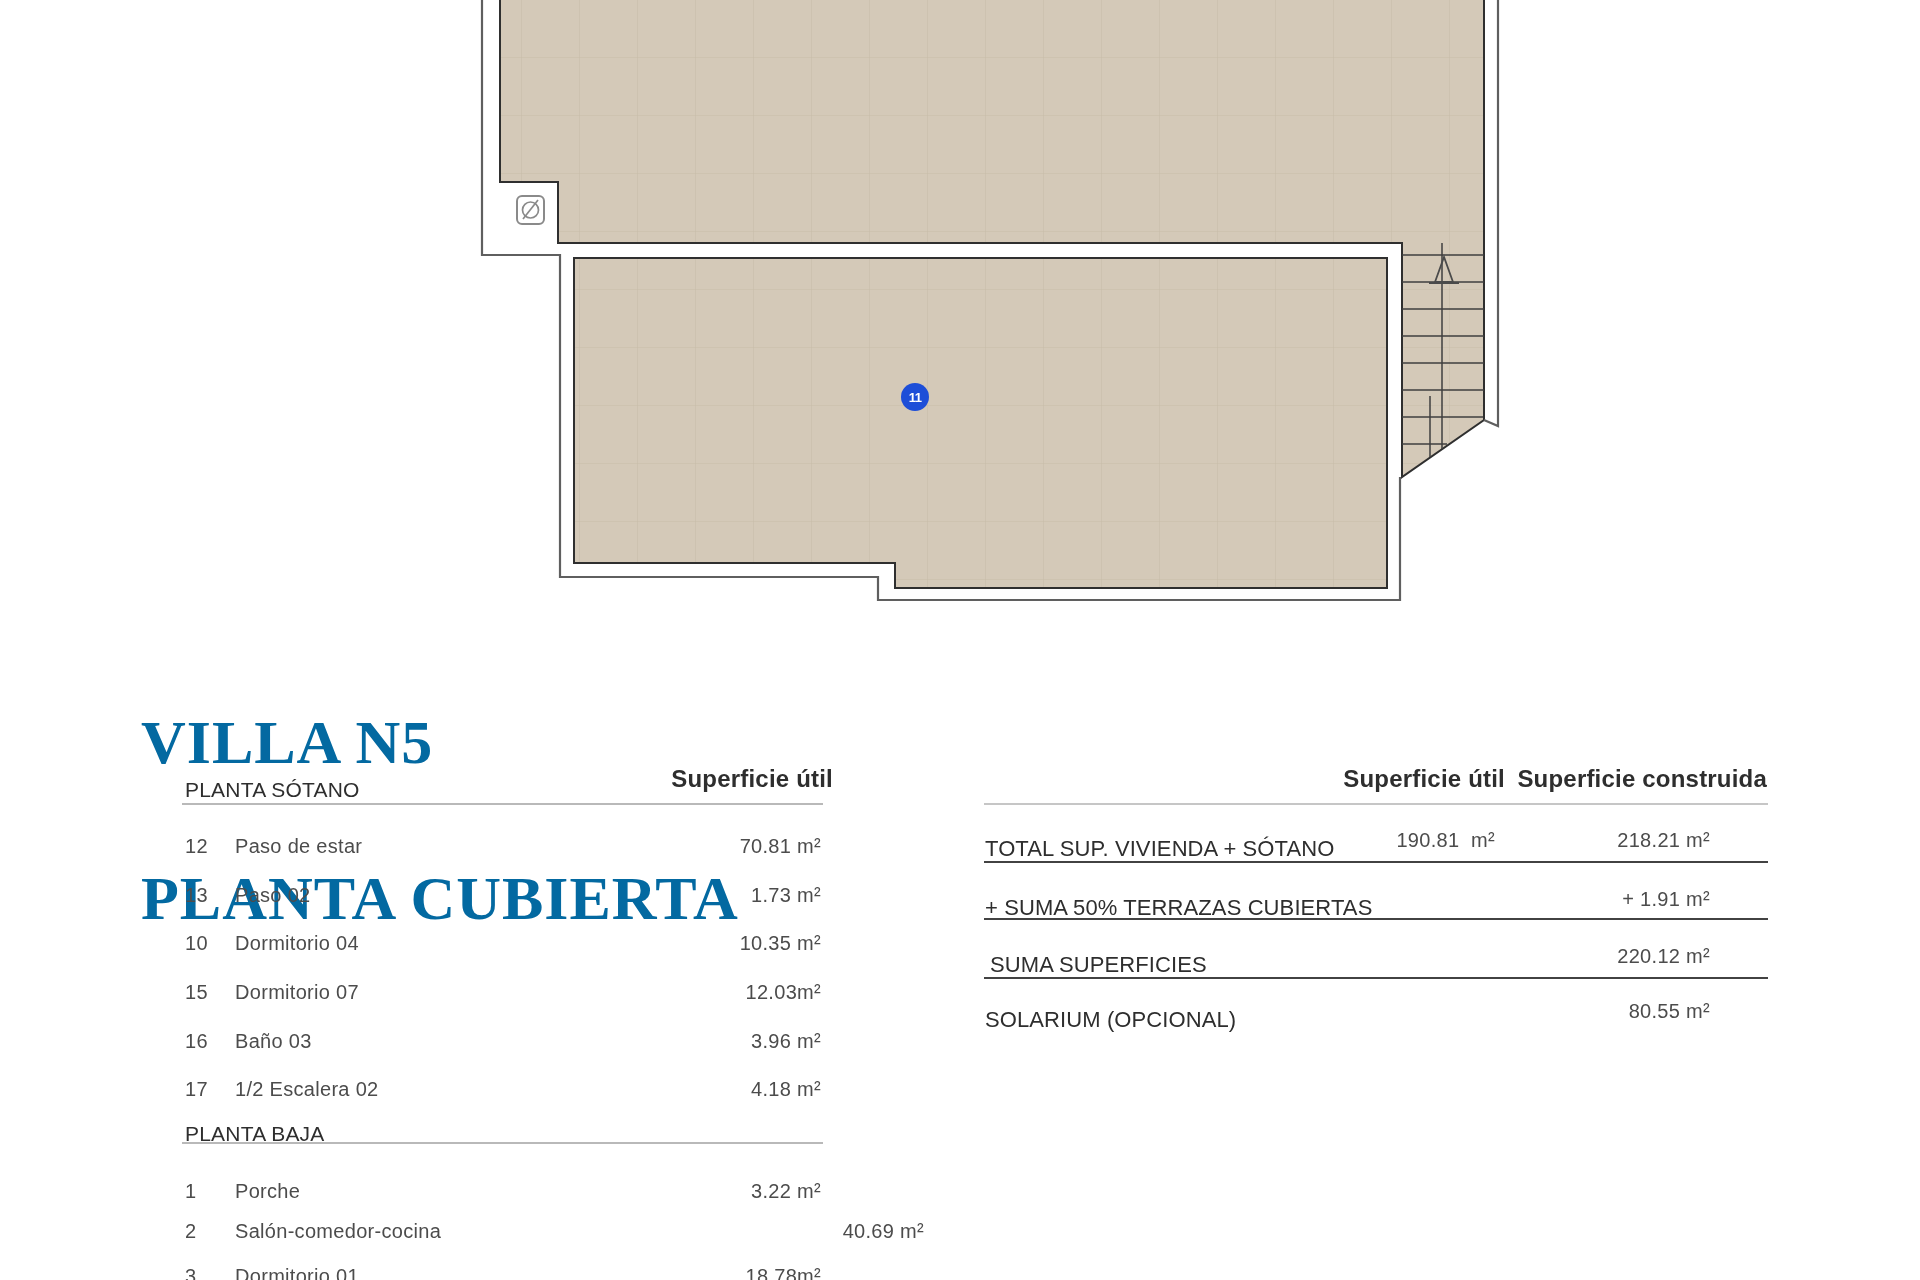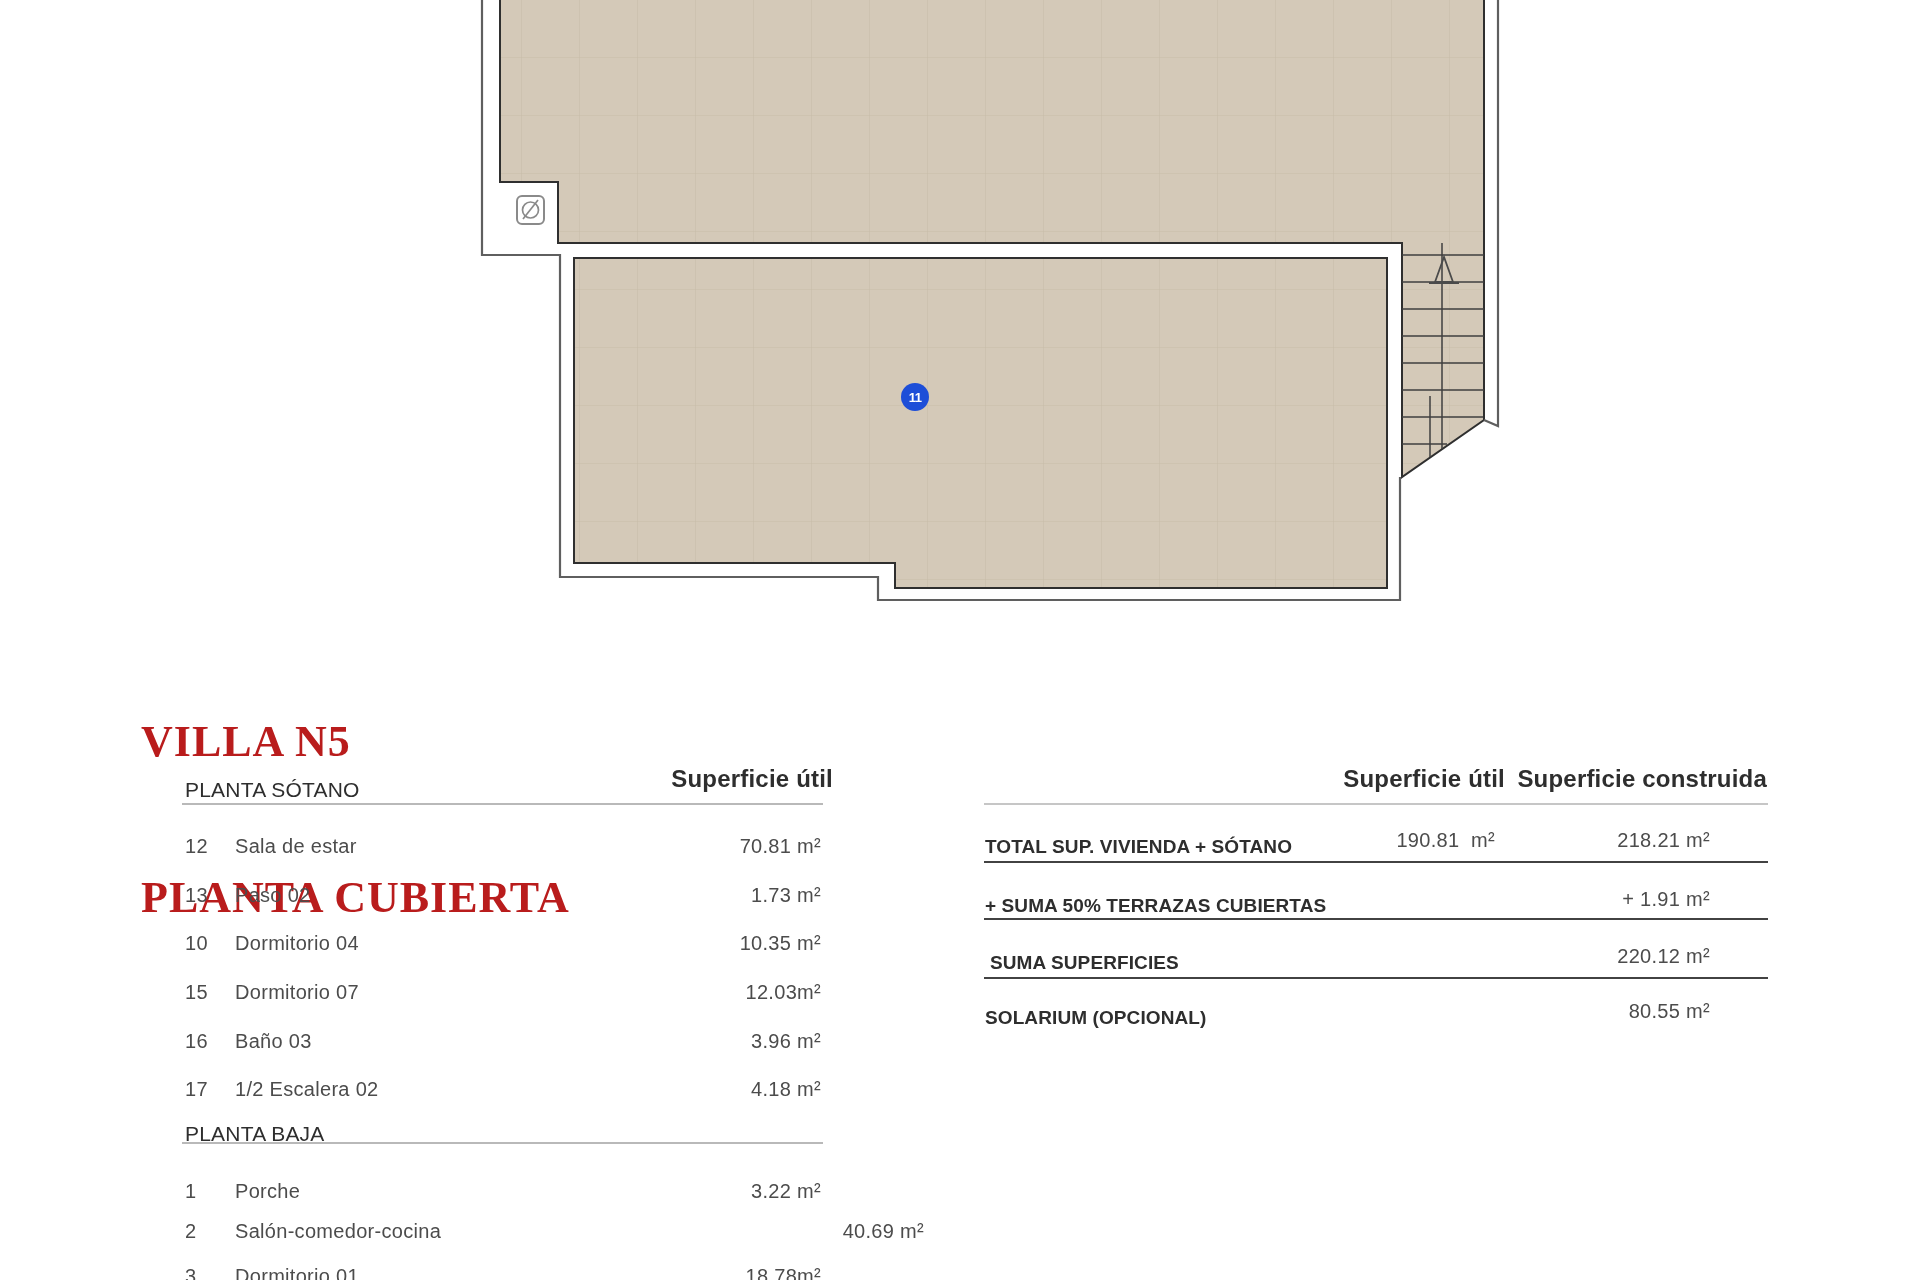--- a/index.html
+++ b/index.html
@@ -13,42 +13,42 @@
   .marker{
     position:absolute;left:901px;top:383px;width:28px;height:28px;
     border-radius:50%;background:#1d4ed8;color:#ffffff;
     font-size:13px;font-weight:700;letter-spacing:-0.5px;
     display:flex;align-items:center;justify-content:center;
   }
 
   .title{
     position:absolute;left:141px;top:703px;
     font-family:"Liberation Serif","DejaVu Serif",serif;
-    font-weight:700;font-size:44px;line-height:78px;
-    color:#b91c1c;letter-spacing:1px;white-space:pre;
+    font-weight:700;font-size:62px;line-height:78px;
+    color:#0369a1;letter-spacing:1px;white-space:pre;
   }
 
   .rule{position:absolute;height:2px;background:#b9b9b9}
   .rule.mid{background:#c6c6c6}
   .rule.dark{background:#424242}
 
   .th{font-weight:400;color:#2e2e2e;font-size:21px;letter-spacing:0.2px;white-space:pre}
   .colh{font-weight:700;color:#2e2e2e;font-size:24px;letter-spacing:0.2px;white-space:pre}
   .cell{color:#4c4c4c;font-size:20px;letter-spacing:0.3px;white-space:pre}
 
   .lhead{position:absolute;left:185px;width:648px;height:26px}
   .lhead .colh{position:absolute;right:0;top:-13px}
   .lrow{position:absolute;left:185px;width:636px;height:26px}
   .lrow .num{position:absolute;left:0}
   .lrow .nm{position:absolute;left:50px}
   .lrow .val{position:absolute;right:0}
   .lrow .val.wide{right:-103px}
 
   .rrow{position:absolute;left:985px;width:783px;height:26px}
-  .rrow .rlabel{position:absolute;left:0;font-weight:700;font-size:19px;color:#2e2e2e;letter-spacing:0.1px;white-space:pre}
+  .rrow .rlabel{position:absolute;left:0;font-weight:400;font-size:22px;color:#2e2e2e;letter-spacing:0.1px;white-space:pre}
   .rrow .rlabel.indent{left:5px}
   .rrow .vutil{position:absolute;right:273px;top:-7px}
   .rrow .vcon{position:absolute;right:58px;top:-7px}
   .rhead{position:absolute;left:985px;width:783px;height:26px}
   .rhead .hutil{position:absolute;right:263px}
   .rhead .hcon{position:absolute;right:1px}
 </style>
 </head>
 <body>
 
@@ -90,21 +90,21 @@
 <span>PLANTA CUBIERTA</span></div>
 
 <div class="lhead" style="top:778px">
   <span class="th">PLANTA SÓTANO</span>
   <span class="colh">Superficie útil</span>
 </div>
 <div class="rule" style="top:803px;left:182px;width:641px"></div>
 
 <div class="lrow" style="top:835px">
   <span class="cell num">12</span>
-  <span class="cell nm">Sala de estar</span>
+  <span class="cell nm">Paso de estar</span>
   <span class="cell val">70.81 m²</span>
 </div>
 <div class="lrow" style="top:884px">
   <span class="cell num">13</span>
   <span class="cell nm">Paso 02</span>
   <span class="cell val">1.73 m²</span>
 </div>
 <div class="lrow" style="top:932px">
   <span class="cell num">10</span>
   <span class="cell nm">Dormitorio 04</span>

